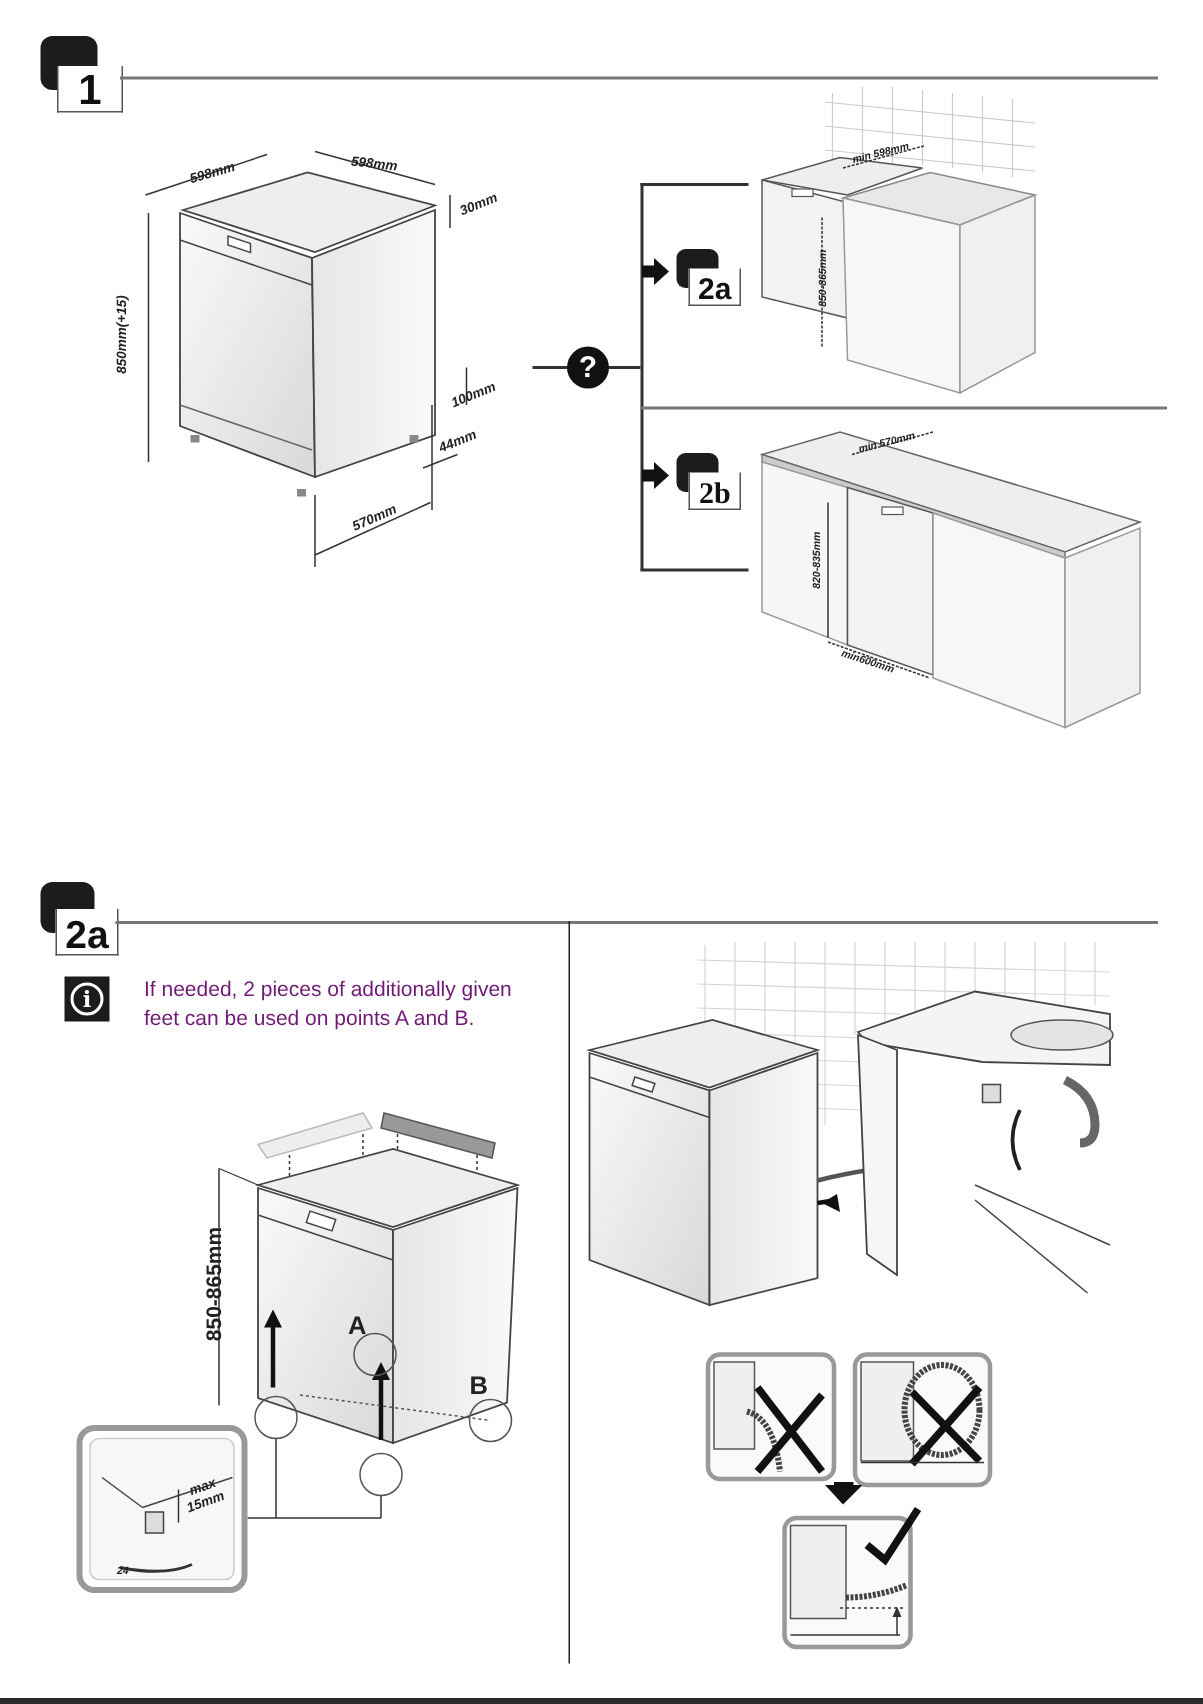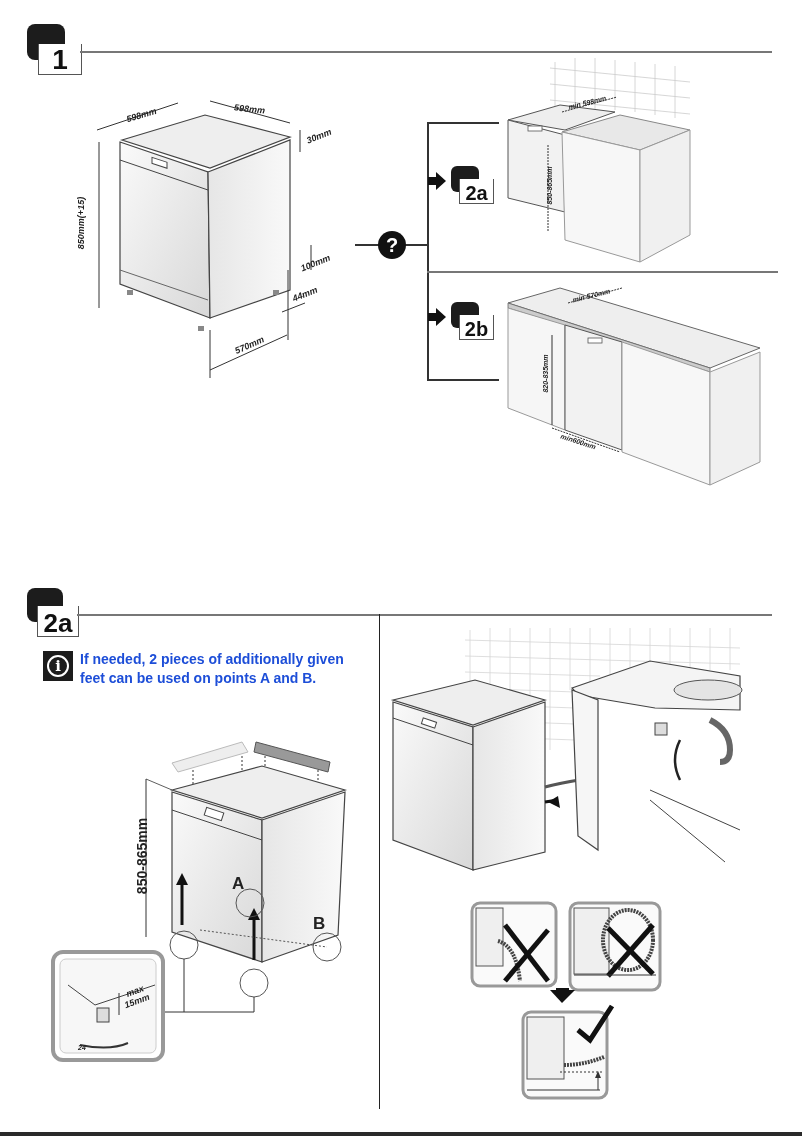--- a/index.html
+++ b/index.html
@@ -4,21 +4,21 @@
 <style>
   html,body{margin:0;padding:0;background:#fff;}
   body{width:802px;height:1136px;position:relative;overflow:hidden;font-family:"Liberation Sans",sans-serif;color:#1a1a1a;}
   .abs{position:absolute;}
   .step-badge{position:absolute;}
   .step-badge .blk{position:absolute;left:0;top:0;background:#1c1c1c;border-radius:8px 8px 0 8px;}
   .step-badge .box{position:absolute;background:#fff;border-left:1.5px solid #555;border-bottom:1.5px solid #555;border-right:1.5px solid #555;font-weight:bold;color:#111;display:flex;align-items:flex-end;justify-content:center;line-height:1;}
   .hline{position:absolute;height:1.5px;background:#777;}
   .vline{position:absolute;width:1.5px;background:#333;}
   .dim{position:absolute;font-size:9px;font-style:italic;font-weight:bold;color:#222;white-space:nowrap;}
-  .info-text{position:absolute;left:80px;top:650px;width:270px;font-size:14px;font-weight:bold;line-height:19px;color:#1d4ed8;}
+  .info-text{position:absolute;left:96px;top:650px;width:270px;font-size:14px;font-weight:normal;line-height:19px;color:#701a75;}
   .info-icon{position:absolute;left:43px;top:651px;width:30px;height:30px;background:#1c1c1c;display:flex;align-items:center;justify-content:center;}
   .info-icon .c{width:22px;height:22px;border-radius:50%;border:2px solid #fff;box-sizing:border-box;color:#fff;font-family:"DejaVu Serif",serif;font-weight:bold;font-size:15px;display:flex;align-items:center;justify-content:center;}
   .qmark{position:absolute;left:378px;top:231px;width:28px;height:28px;border-radius:50%;background:#111;color:#fff;font-weight:bold;font-size:20px;display:flex;align-items:center;justify-content:center;}
   .arrow-r{position:absolute;width:0;height:0;border-top:9px solid transparent;border-bottom:9px solid transparent;border-left:10px solid #111;}
   .arrow-stem{position:absolute;background:#111;}
   .footer-bar{position:absolute;left:0;top:1132px;width:802px;height:4px;background:#2a2a2a;}
   .label-AB{position:absolute;font-size:17px;font-weight:bold;color:#222;}
   svg{position:absolute;overflow:visible;}
 </style>
 </head>
@@ -83,21 +83,21 @@
 
 <div class="arrow-stem" style="left:428px;top:177px;width:8px;height:8px;"></div>
 <div class="arrow-r" style="left:436px;top:172px;"></div>
 <div class="step-badge" style="left:451px;top:166px;width:42px;height:38px;">
   <div class="blk" style="width:28px;height:26px;border-radius:6px 6px 0 6px;"></div>
   <div class="box" style="left:8px;top:13px;width:33px;height:24px;font-size:20px;">2a</div>
 </div>
 
 <div class="arrow-stem" style="left:428px;top:313px;width:8px;height:8px;"></div>
 <div class="arrow-r" style="left:436px;top:308px;"></div>
-<div class="step-badge" style="left:451px;top:302px;width:42px;height:38px;">
+<div class="step-badge" style="left:451px;top:302px;width:42px;height:38px;font-family:Liberation Serif, serif;">
   <div class="blk" style="width:28px;height:26px;border-radius:6px 6px 0 6px;"></div>
   <div class="box" style="left:8px;top:13px;width:33px;height:24px;font-size:20px;">2b</div>
 </div>
 
 <svg style="left:0;top:0;" width="802" height="560">
   <g stroke="#ccc" stroke-width="0.8">
     <line x1="555" y1="62" x2="555" y2="120"></line>
       <line x1="575" y1="58" x2="575" y2="115"></line>
       <line x1="595" y1="58" x2="595" y2="112"></line>
       <line x1="615" y1="60" x2="615" y2="110"></line>

